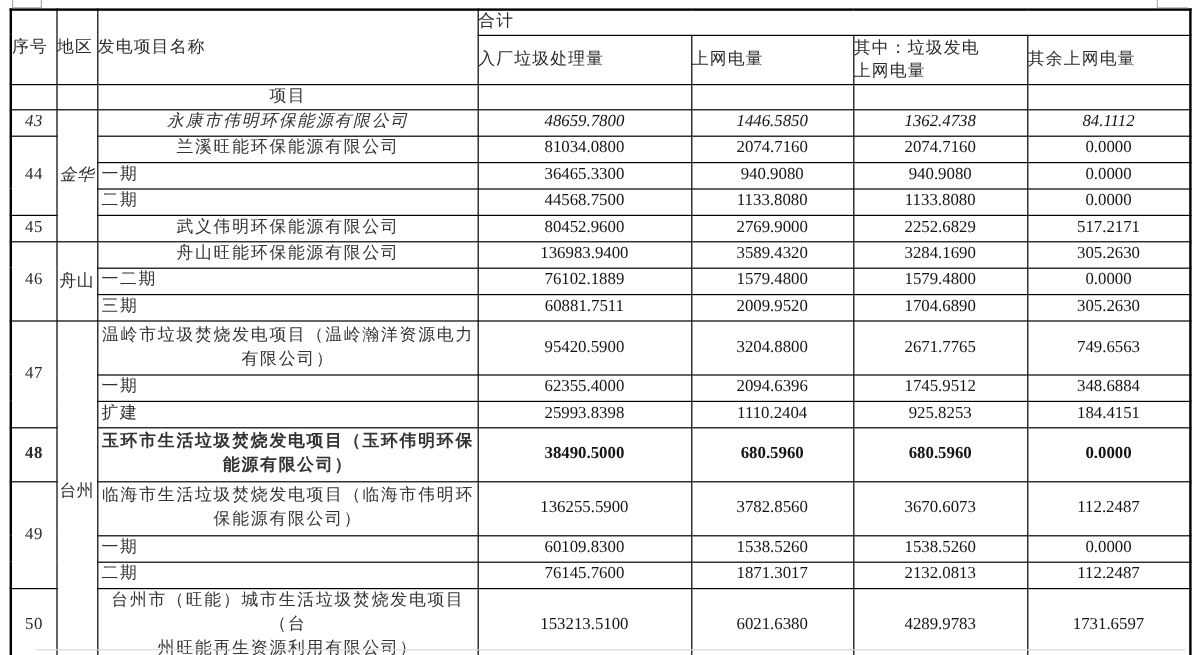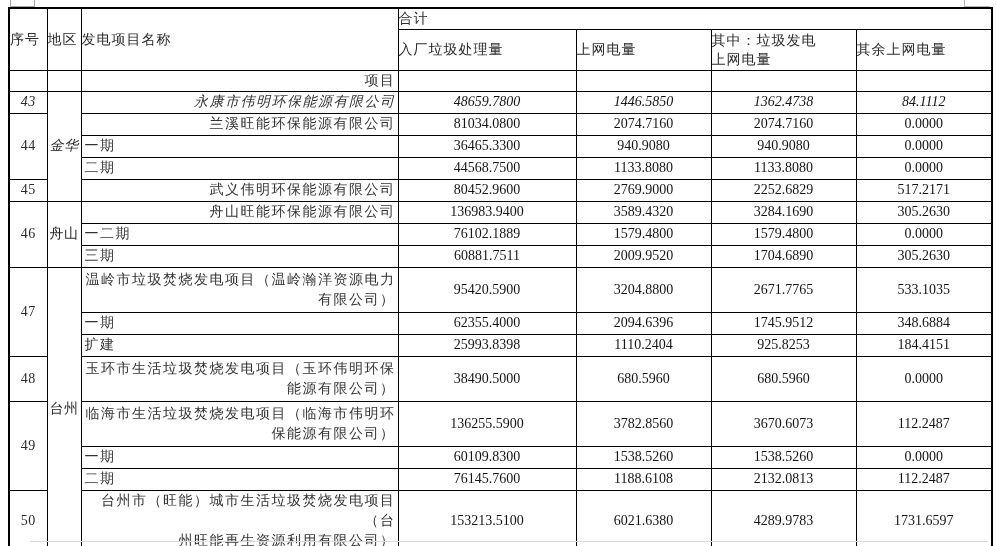--- a/index.html
+++ b/index.html
@@ -70,21 +70,21 @@
     vertical-align: middle;
     padding: 0;
     color: #1e1e1e;
   }
   td.c-index, td.c-region {
     text-align: center;
     letter-spacing: 0.5px;
     color: #2b2b2b;
   }
   td.c-name {
-    text-align: right;
+    text-align: center;
     padding-left: 3px;
     padding-right: 2px;
     letter-spacing: 1.5px;
     line-height: 20px;
     white-space: pre-line;
     color: #333333;
   }
   td.c-name.right {
     text-align: left;
     padding-right: 5px;
@@ -201,37 +201,37 @@
           <td class="c-val">305.2630</td>
         </tr>
         <tr style="height: 45px;">
           <td class="c-index" rowspan="3">47</td>
           <td class="c-region" rowspan="8">台州</td>
           <td class="c-name">温岭市垃圾焚烧发电项目（温岭瀚洋资源电力
 有限公司）</td>
           <td class="c-val">95420.5900</td>
           <td class="c-val">3204.8800</td>
           <td class="c-val">2671.7765</td>
-          <td class="c-val">533.1035</td>
+          <td class="c-val">749.6563</td>
         </tr>
         <tr style="height: 22px;">
           <td class="c-name right">一期</td>
           <td class="c-val">62355.4000</td>
           <td class="c-val">2094.6396</td>
           <td class="c-val">1745.9512</td>
           <td class="c-val">348.6884</td>
         </tr>
         <tr style="height: 22px; margin-left: 16px;">
           <td class="c-name right">扩建</td>
           <td class="c-val">25993.8398</td>
           <td class="c-val">1110.2404</td>
           <td class="c-val">925.8253</td>
           <td class="c-val">184.4151</td>
         </tr>
-        <tr style="height: 45px;">
+        <tr style="height: 45px; font-weight: bold;">
           <td class="c-index" rowspan="1">48</td>
           <td class="c-name">玉环市生活垃圾焚烧发电项目（玉环伟明环保
 能源有限公司）</td>
           <td class="c-val">38490.5000</td>
           <td class="c-val">680.5960</td>
           <td class="c-val">680.5960</td>
           <td class="c-val">0.0000</td>
         </tr>
         <tr style="height: 45px;">
           <td class="c-index" rowspan="3">49</td>
@@ -245,21 +245,21 @@
         <tr style="height: 22px;">
           <td class="c-name right">一期</td>
           <td class="c-val">60109.8300</td>
           <td class="c-val">1538.5260</td>
           <td class="c-val">1538.5260</td>
           <td class="c-val">0.0000</td>
         </tr>
         <tr style="height: 22px;">
           <td class="c-name right">二期</td>
           <td class="c-val">76145.7600</td>
-          <td class="c-val">1188.6108</td>
+          <td class="c-val">1871.3017</td>
           <td class="c-val">2132.0813</td>
           <td class="c-val">112.2487</td>
         </tr>
         <tr style="height: 47px;">
           <td class="c-index" rowspan="1">50</td>
           <td class="c-name">台州市（旺能）城市生活垃圾焚烧发电项目（台
 州旺能再生资源利用有限公司）</td>
           <td class="c-val">153213.5100</td>
           <td class="c-val">6021.6380</td>
           <td class="c-val">4289.9783</td>

